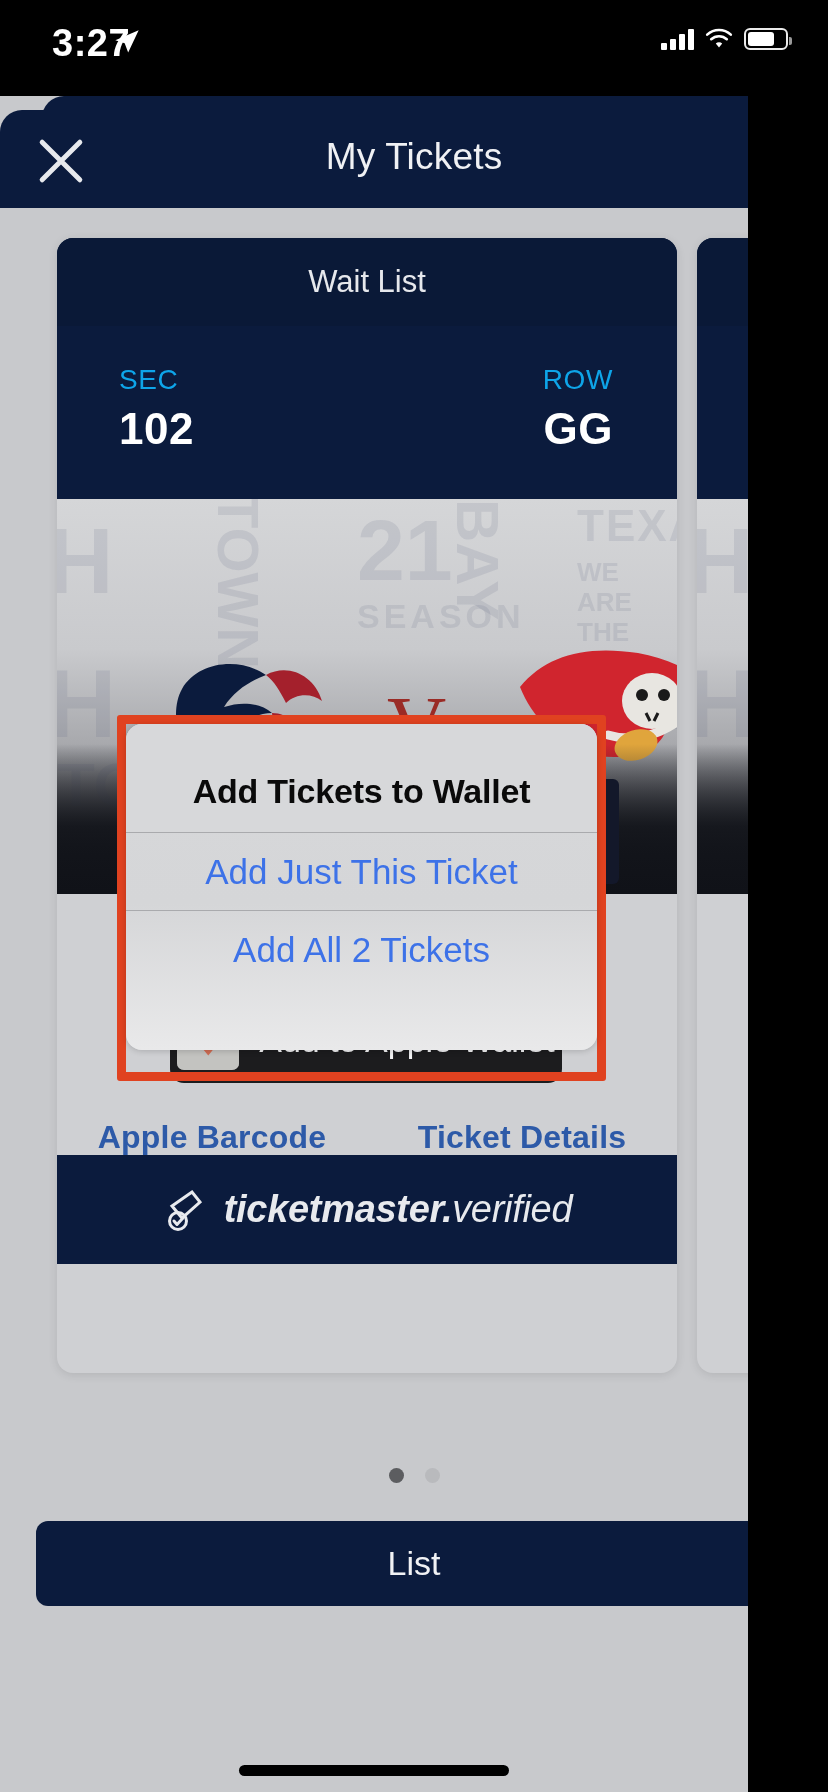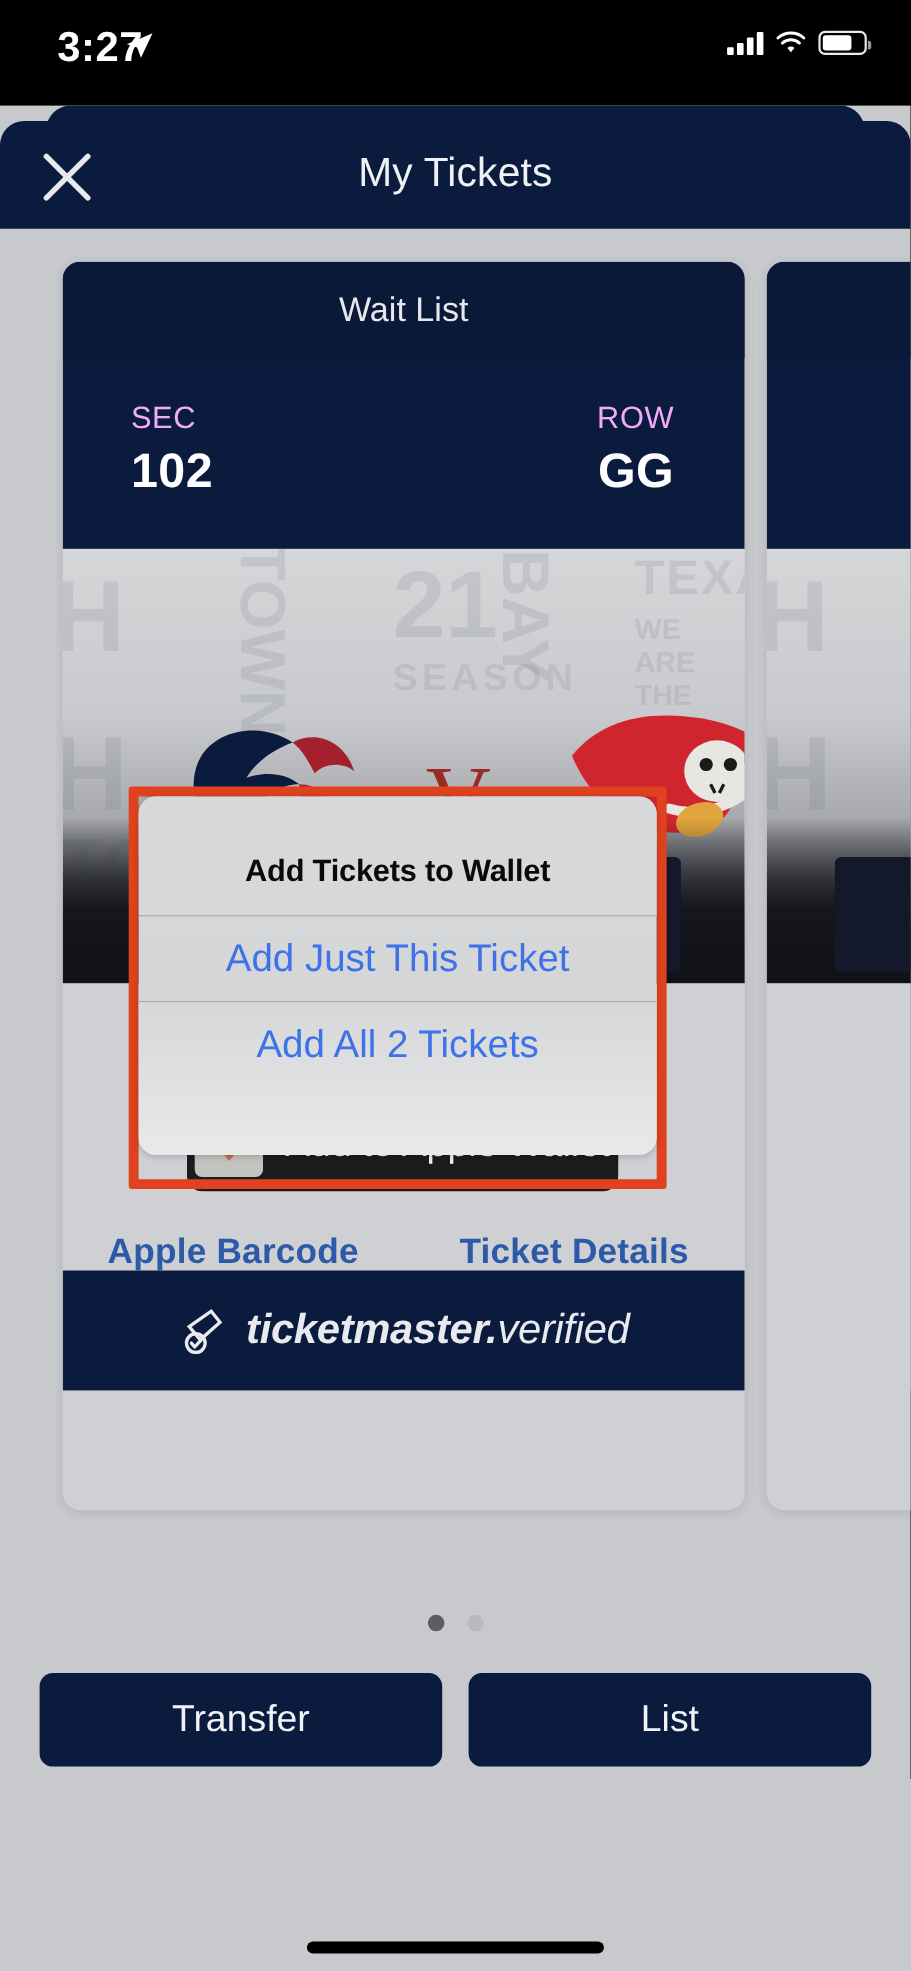--- a/index.html
+++ b/index.html
@@ -50,21 +50,21 @@
   .batt::after {
     content:""; position:absolute; right:-6px; top:7px;
     width:3px; height:8px; background: rgba(255,255,255,0.6);
     border-radius: 0 2px 2px 0;
   }
   .batt b { display:block; height:100%; width:72%; background:#fff; border-radius:3px; }
 
   
   #app {
     position: absolute; top: 96px; left: 0;
-    width: 828px; height: 1696px;
+    width: 748px; height: 1696px;
     background: #c8c9cc;
     overflow: hidden;
   }
   
   #behind-sheet {
     position: absolute; top: 0px; left: 42px;
     width: 744px; height: 60px;
     background: #0b1b3d;
     border-radius: 22px 22px 0 0;
   }
@@ -108,21 +108,21 @@
     height: 88px; line-height: 88px; text-align: center;
     color: #e6e8ec; font-size: 31px; font-weight: 400;
     background: #0a1937;
   }
   .srs-row {
     display: flex; padding: 38px 42px 0 42px;
   }
   .srs-col { flex: 1; text-align: center; }
   .srs-col:first-child { text-align: left; padding-left: 20px; }
   .srs-col:last-child  { text-align: right; padding-right: 22px; }
-  .srs-label { color: #f0abfc; font-size: 28px; letter-spacing: 0.6px; }
+  .srs-label { color: #0ea5e9; font-size: 28px; letter-spacing: 0.6px; }
   .srs-value { color: #fff; font-size: 44px; font-weight: 700; margin-top: 8px; letter-spacing: 0.5px; }
 
   
   .card-art {
     position: relative; width: 100%; height: 395px;
     background: linear-gradient(180deg,#d5d6d8 0%, #c9cacd 38%, #a8a9ad 62%, #2b2d33 88%, #16181d 100%);
     overflow: hidden;
   }
   .art-watermark {
     position: absolute; inset: 0;
@@ -259,21 +259,21 @@
     border-radius: 16px;
     overflow: hidden;
     z-index: 41;
     box-shadow: 0 1px 6px rgba(0,0,0,0.18);
   }
   .alert-title-row {
     height: 108px; display: flex; align-items: center; justify-content: center;
     background: #d7d8da;
   }
   .alert-title {
-    color: #0a0a0a; font-size: 28px; font-weight: 700; letter-spacing: -0.2px; margin-top: 27px;
+    color: #0a0a0a; font-size: 34px; font-weight: 700; letter-spacing: -0.2px; margin-top: 27px;
   }
   .alert-action {
     height: 78px; display: flex; align-items: center; justify-content: center;
     border-top: 1px solid #a9aaad;
     color: #3d72e8; font-size: 35px; cursor: pointer;
     background: transparent;
   }
   .alert-action.cancel { font-weight: 700; color: #2f6cf0; background: rgba(245,245,246,0.55); }
 </style>
 </head>
@@ -417,21 +417,20 @@
       </div>
 
     </div>
 
     <div id="dots">
       <span class="dot active"></span>
       <span class="dot"></span>
     </div>
 
     <div id="bottom-actions">
-      <button class="action-btn">Transfer</button>
       <button class="action-btn">List</button>
     </div>
 
     <div id="home-indicator"></div>
 
     <div id="alert-dialog">
       <div class="alert-title-row">
         <div class="alert-title">Add Tickets to Wallet</div>
       </div>
       <div class="alert-action">Add Just This Ticket</div>

